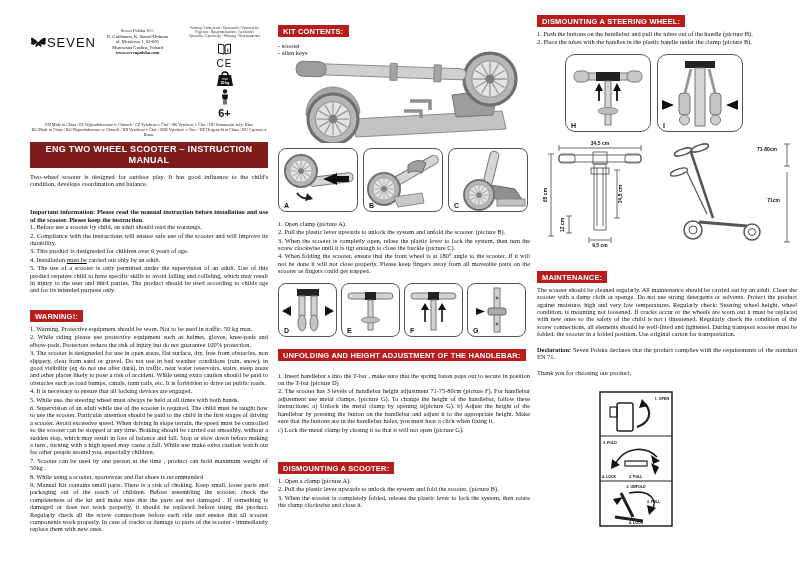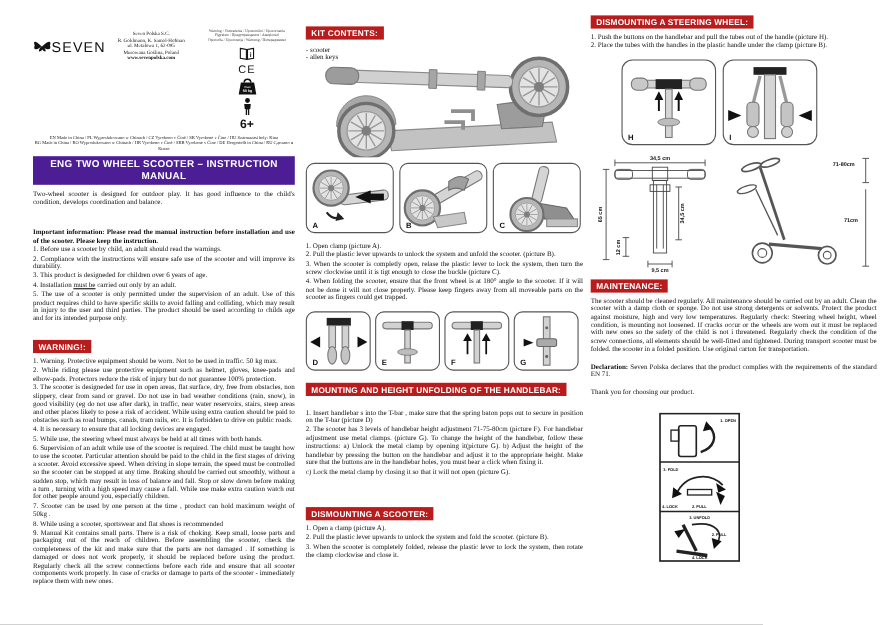--- a/index.html
+++ b/index.html
@@ -7,21 +7,21 @@
   .page { position:relative; width:802px; height:568px; background:#ffffff; overflow:hidden;
           font-family:"Liberation Serif", serif; color:#111; }
   .col { position:absolute; top:0; }
   .col-left   { left:30px;  width:238px; }
   .col-mid    { left:278px; width:252px; }
   .col-right  { left:537px; width:260px; }
 
   .banner { display:inline-block; background:#b91c1c; color:#fff;
             font-family:"Liberation Sans", sans-serif; font-weight:bold;
             font-size:7.5px; line-height:9px; padding:2px 5px 1px 5px; letter-spacing:.2px; }
-  .main-banner { display:block; width:100%; background:#4c1d95; color:#fff; text-align:center;
+  .main-banner { display:block; width:100%; background:#7f1d1d; color:#fff; text-align:center;
             font-family:"Liberation Sans", sans-serif; font-weight:bold;
             font-size:9px; line-height:11px; padding:2px 0; letter-spacing:.3px; }
 
   .t  { font-size:6.4px; line-height:7.4px; text-align:justify; }
   .tb { font-weight:bold; }
   .u  { text-decoration:underline; }
 
   
   .hdr { display:flex; margin-top:26px; align-items:flex-start; }
   .logo { width:66px; display:flex; align-items:center; margin-top:6px; }
@@ -255,21 +255,21 @@
           <rect x="20" y="24" width="18" height="7" rx="2" fill="#aaa" stroke="#666" stroke-width="1"></rect>
           <circle cx="29" cy="14" r="1.4" fill="#666"></circle>
           <circle cx="29" cy="40" r="1.4" fill="#666"></circle>
           <polygon points="8,24 8,31 17,27.5" fill="#111"></polygon>
         </svg>
         <span class="pic-label">G</span>
       </div>
     </div>
 
     <div style="margin-top:7px">
-      <span class="banner">MOUNTING AND HEIGHT UNFOLDING OF THE HANDLEBAR:</span>
+      <span class="banner">UNFOLDING AND HEIGHT ADJUSTMENT OF THE HANDLEBAR:</span>
     </div>
 
     <div class="steps" style="margin-top:10px">
       <p class="t">1. Insert handlebar s into the T-bar , make sure that the spring baton pops out to secure in position on the T-bar (picture D)</p>
       <p class="t">2. The scooter has 3 levels of handlebar height adjustment 71-75-80cm (picture F). For handlebar adjustment use metal clamps. (picture G). To change the height of the handlebar, follow these instructions: a) Unlock the metal clamp by opening it(picture G). b) Adjust the height of the handlebar by pressing the button on the handlebar and adjust it to the appropriate height. Make sure that the buttons are in the handlebar holes, you must hear a click when fixing it.</p>
       <p class="t">c) Lock the metal clamp by closing it so that it will not open (picture G).</p>
     </div>
 
     <div style="margin-top:24px">
       <span class="banner">DISMOUNTING A SCOOTER:</span>
@@ -371,21 +371,21 @@
         <line x1="250" y1="6" x2="250" y2="28"></line>
           <line x1="247" y1="6" x2="253" y2="6"></line>
           <line x1="247" y1="28" x2="253" y2="28"></line>
         <line x1="250" y1="34" x2="250" y2="104"></line>
           <line x1="247" y1="104" x2="253" y2="104"></line>
       </g>
       <text class="dim-label" x="240" y="13" text-anchor="end">71-80cm</text>
       <text class="dim-label" x="243" y="64" text-anchor="end">71cm</text>
     </svg>
 
-    <div style="margin-top:2px">
+    <div style="margin-top:18px">
       <span class="banner">MAINTENANCE:</span>
     </div>
     <p class="t" style="margin-top:2px">The  scooter should  be  cleaned  regularly. All  maintenance  should  be carried out  by  an adult. Clean the  scooter with a damp cloth or sponge. Do not use strong detergents or solvents. Protect the product against moisture, high and very low temperatures. Regularly check: Steering wheel height, wheel condition, is mounting not loosened. If cracks occur or the wheels are worn  out  it must  be  replaced  with  new ones so the safety  of the  child is not i threatened. Regularly check the condition of the screw connections, all elements should be well-fitted and tightened. During transport scooter must be folded. the scooter in a folded position. Use original carton for transportation.</p>
 
     <p class="t" style="margin-top:8px"><span class="tb">Declaration:</span><span>  Seven Polska declares that the product complies with the requirements of the standard EN 71.</span></p>
 
     <p class="t" style="margin-top:9px">Thank you for choosing our product.</p>
 
     <svg width="74" height="136" viewBox="0 0 74 136" style="display:block;margin:14px 0 0 62px">
       <rect x="1" y="1" width="72" height="134" fill="#fff" stroke="#222" stroke-width="1.5"></rect>

